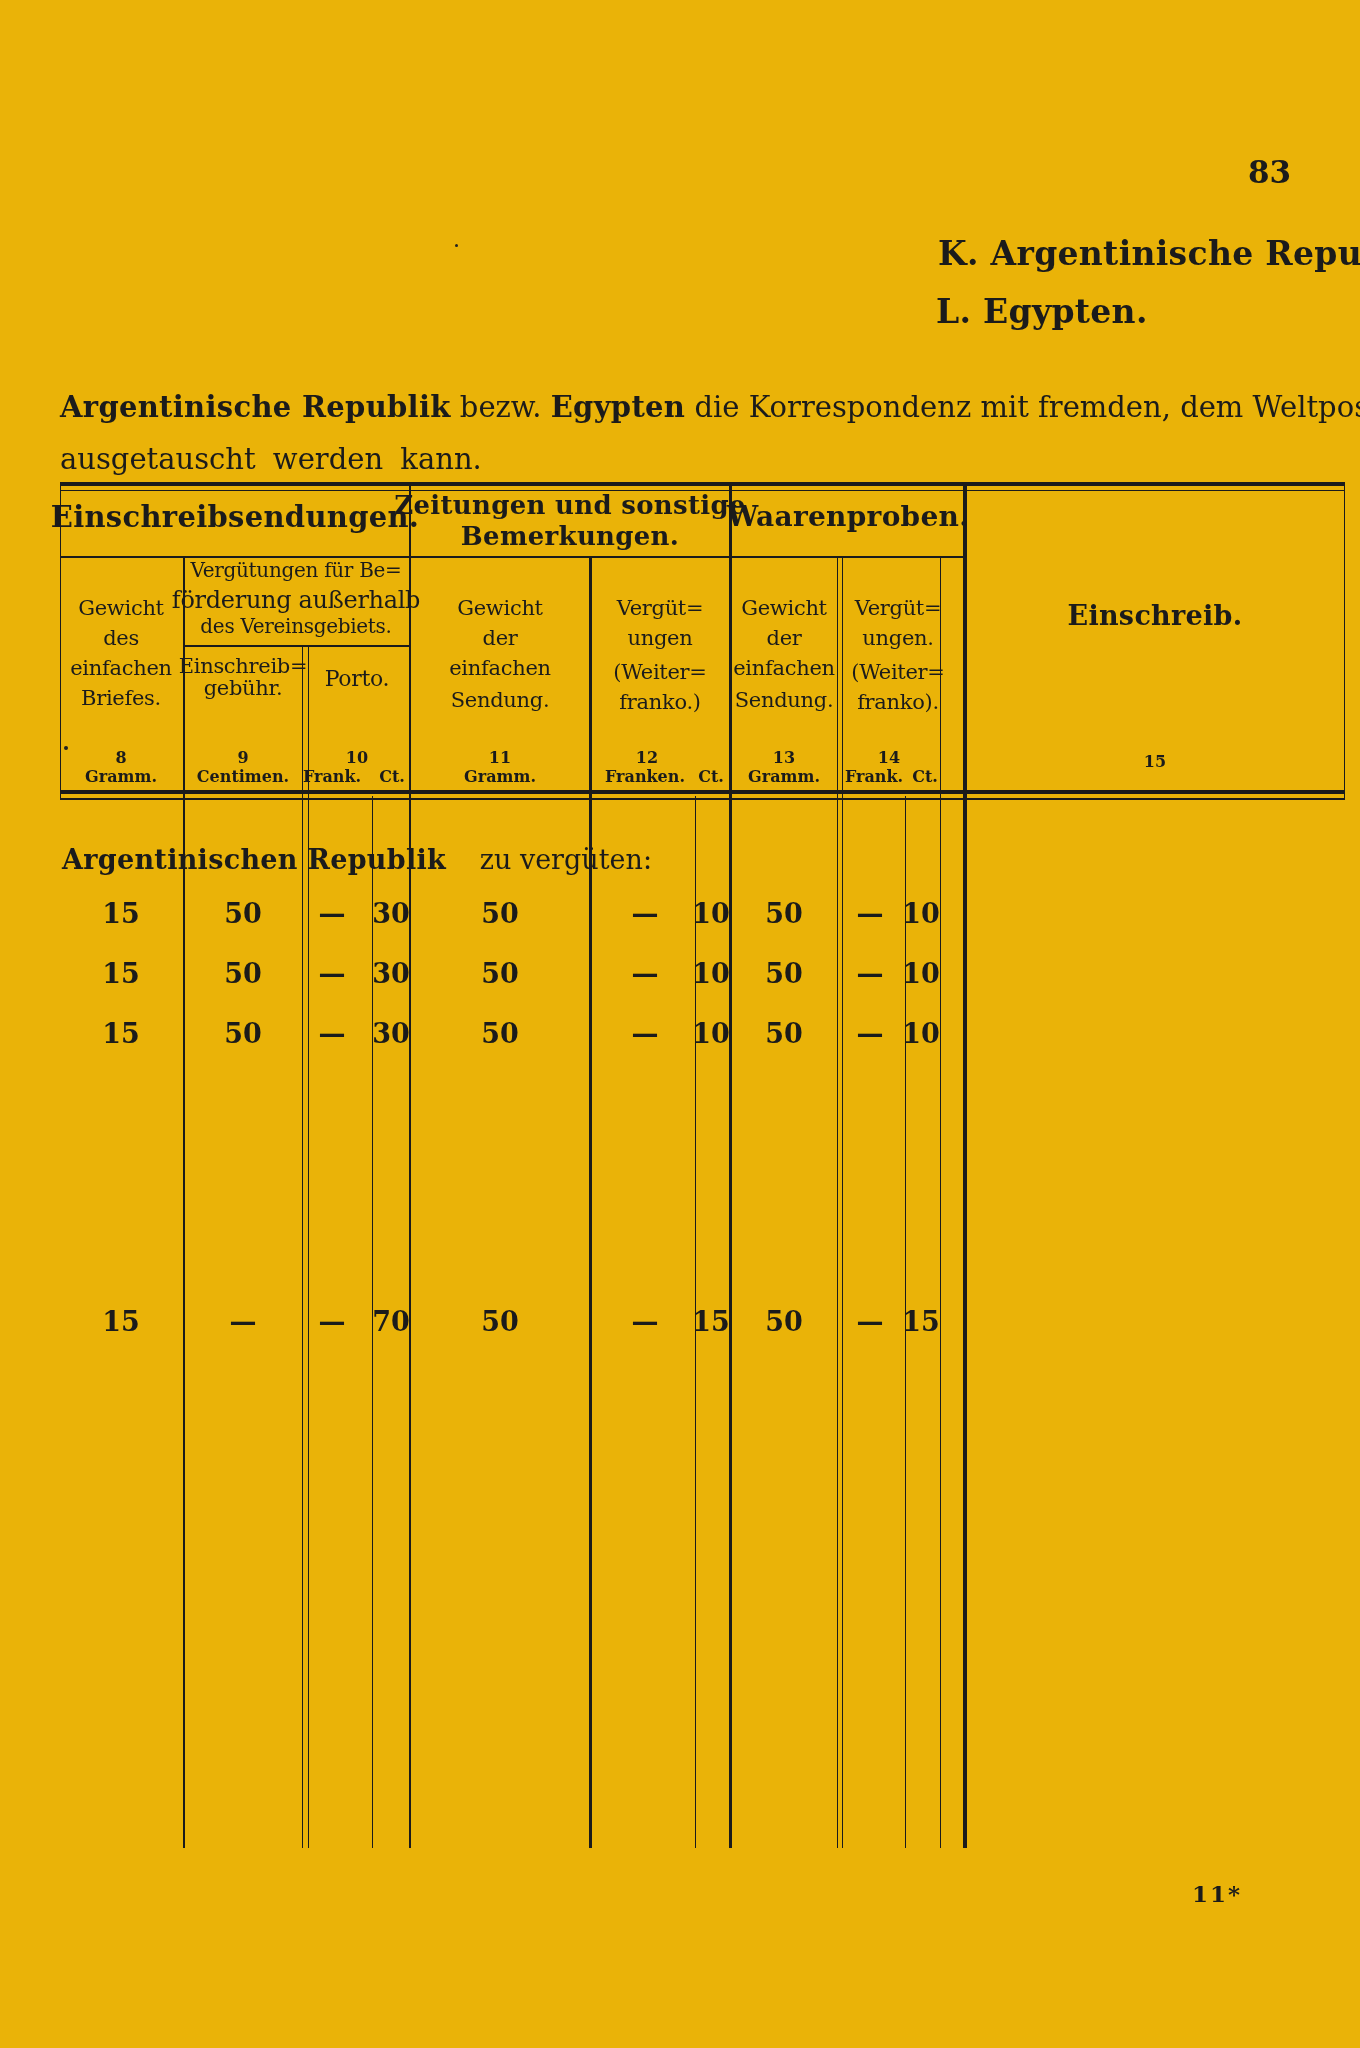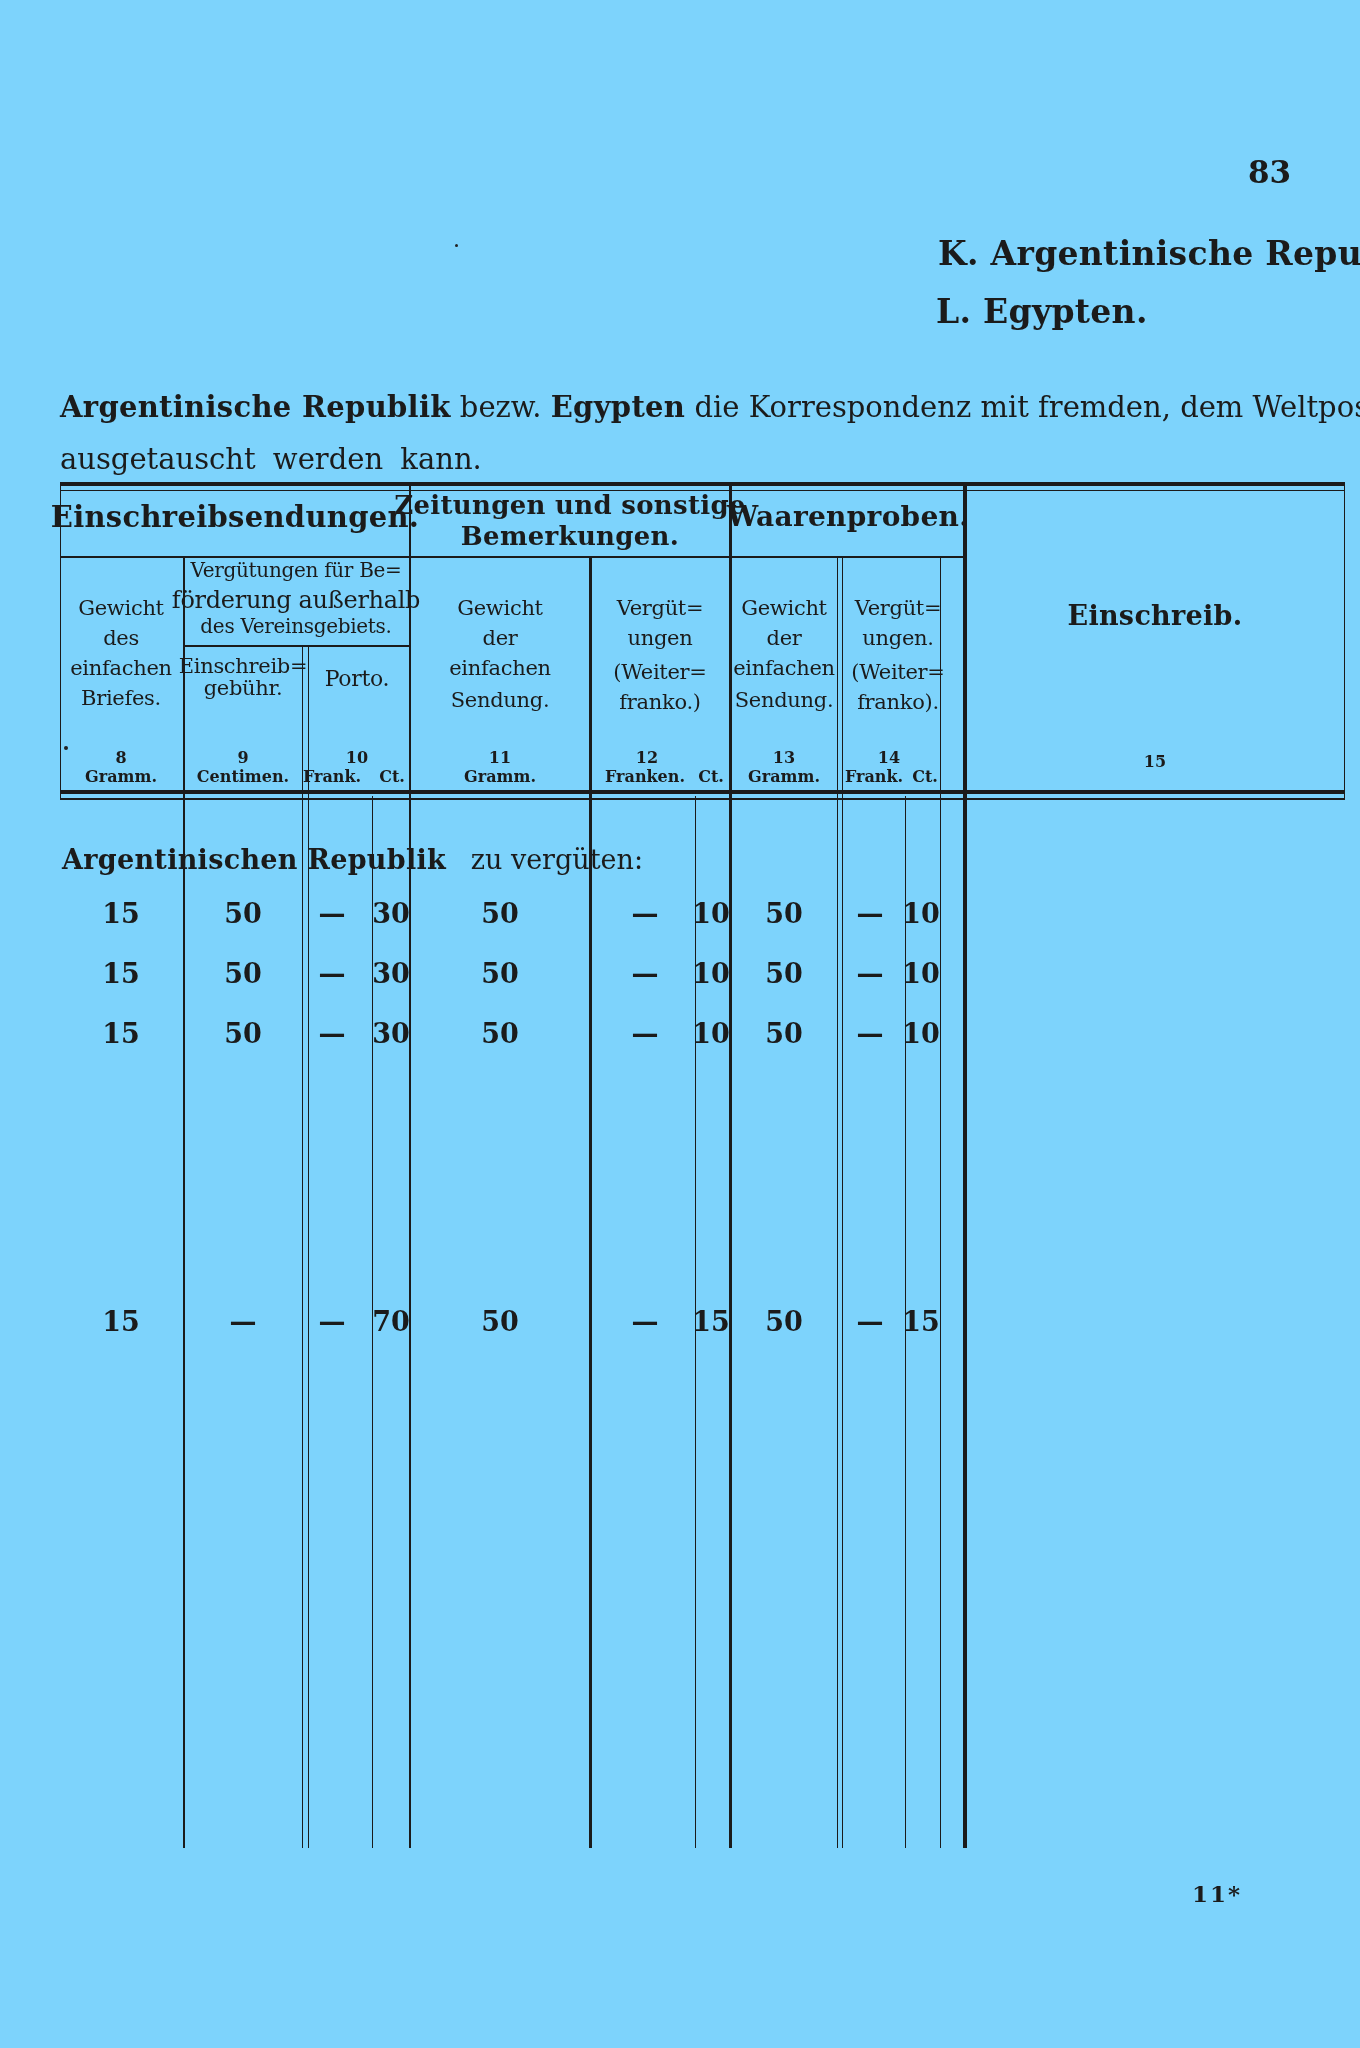--- a/index.html
+++ b/index.html
@@ -1,19 +1,19 @@
 <!DOCTYPE html>
 <html><head>
 <meta charset="utf-8">
 <style>
   html,body{margin:0;padding:0;background:#e9e7e2;}
   .page{
     position:relative;
     width:1360px;height:2048px;
-    background:#7dd3fc;
+    background:#eab308;
     font-family:"DejaVu Serif", serif;
     color:#1b1b1b;
     overflow:hidden;
   }
   .abs{position:absolute;white-space:nowrap;}
   .ctr{transform:translateX(-50%);}
   .b{font-weight:bold;}
   .hl,.vl{position:absolute;background:#1b1b1b;}
   .frak{font-weight:bold;letter-spacing:0.3px;}
   .sub{font-size:21px;letter-spacing:-0.3px;}
@@ -117,21 +117,21 @@
   <div class="abs ctr numrow" style="left:711px;top:767px;">Ct.</div>
   <div class="abs ctr numrow" style="left:784px;top:748px;">13</div>
   <div class="abs ctr numrow" style="left:784px;top:767px;">Gramm.</div>
   <div class="abs ctr numrow" style="left:889px;top:748px;">14</div>
   <div class="abs ctr numrow" style="left:874px;top:767px;">Frank.</div>
   <div class="abs ctr numrow" style="left:925px;top:767px;">Ct.</div>
   <div class="abs ctr numrow" style="left:1155px;top:752px;">15</div>
 
   <div class="abs" style="left:62px;top:844px;font-size:27px;">
     <span class="frak">Argentinischen Republik</span>
-    <span style="margin-left:16px;">zu vergüten:</span>
+    <span style="margin-left:25px;">zu vergüten:</span>
   </div>
 
   <div class="abs ctr dat" style="left:121px;top:898px;">15</div>
   <div class="abs ctr dat" style="left:243px;top:898px;">50</div>
   <div class="abs ctr dat" style="left:332px;top:898px;">—</div>
   <div class="abs ctr dat" style="left:391px;top:898px;">30</div>
   <div class="abs ctr dat" style="left:500px;top:898px;">50</div>
   <div class="abs ctr dat" style="left:645px;top:898px;">—</div>
   <div class="abs ctr dat" style="left:711px;top:898px;">10</div>
   <div class="abs ctr dat" style="left:784px;top:898px;">50</div>

